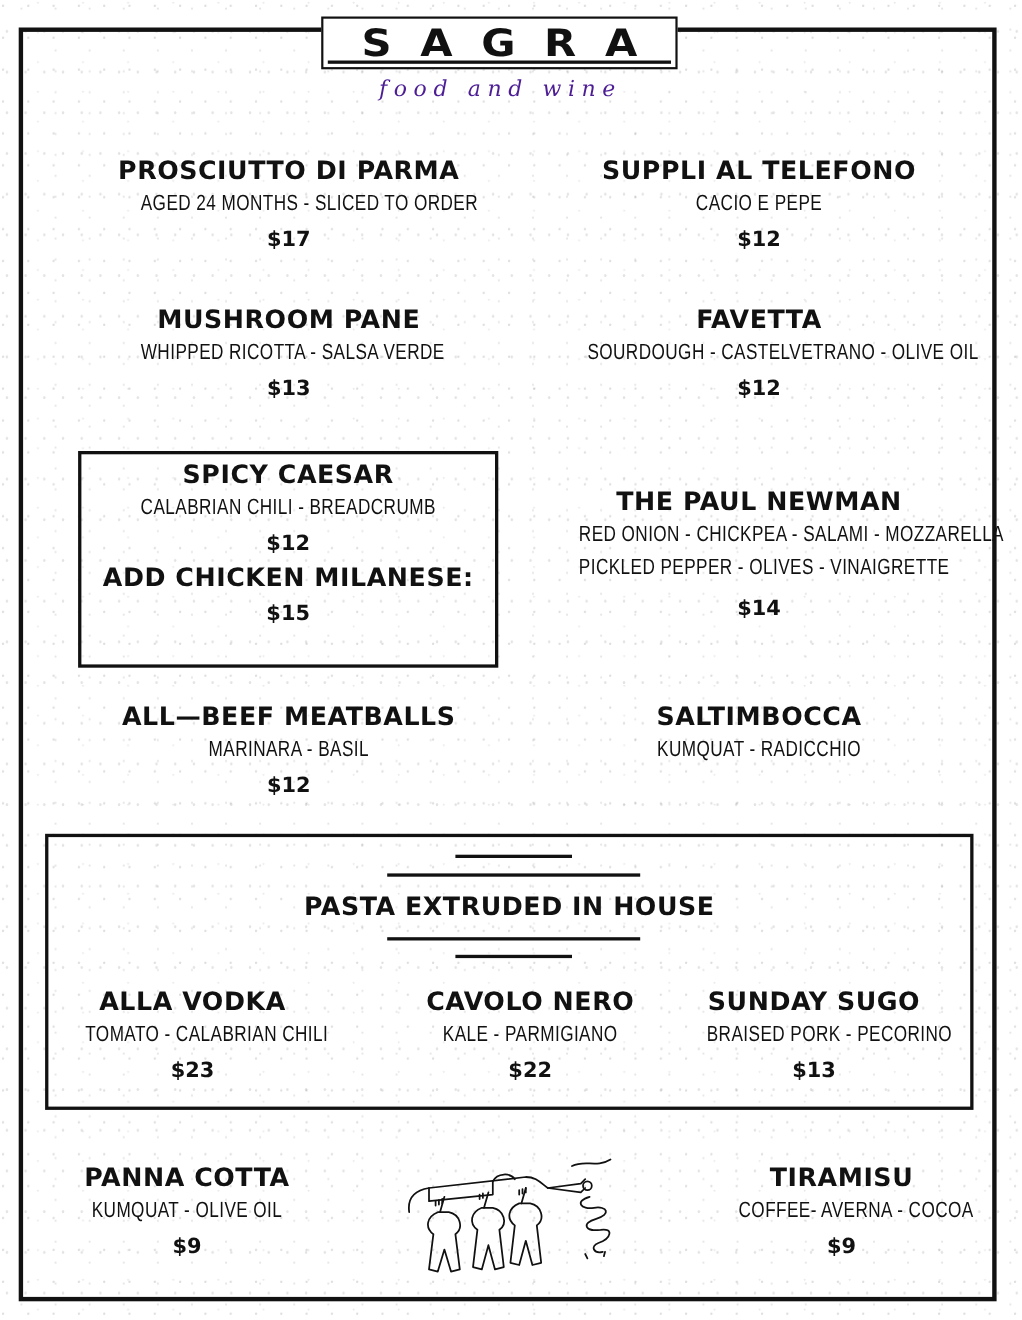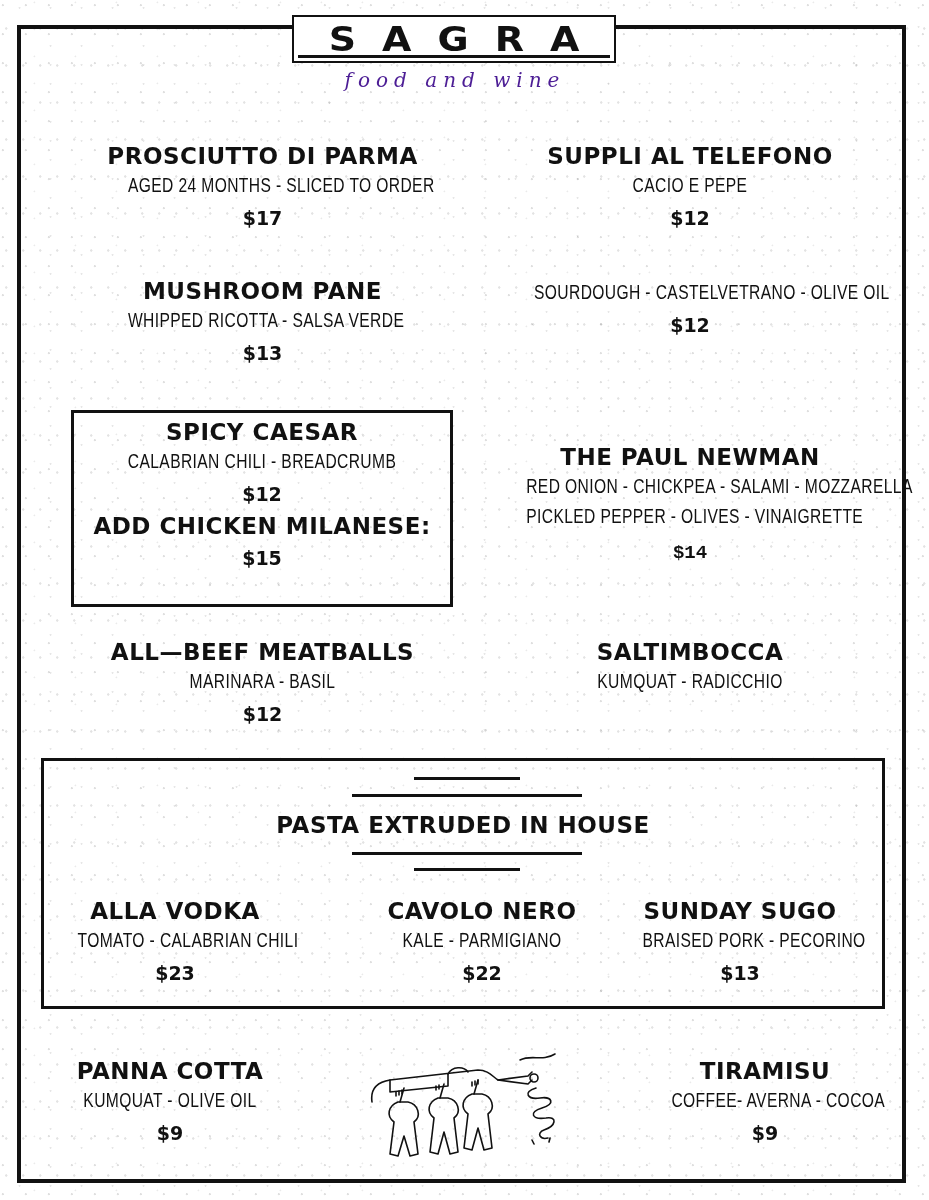--- a/index.html
+++ b/index.html
@@ -102,28 +102,29 @@
   <div class="desc">MARINARA - BASIL</div>
   <div class="price">$12</div>
 </div>
 
 <div class="item" style="left:490px; top:142px; width:400px;">
   <div class="name">SUPPLI AL TELEFONO</div>
   <div class="desc">CACIO E PEPE</div>
   <div class="price">$12</div>
 </div>
 <div class="item" style="left:490px; top:277px; width:400px;">
+  <div class="name">FAVETTA</div>
   <div class="desc">SOURDOUGH - CASTELVETRANO - OLIVE OIL</div>
   <div class="price">$12</div>
 </div>
 <div class="item" style="left:480px; top:443px; width:420px;">
   <div class="name">THE PAUL NEWMAN</div>
   <div class="desc">RED ONION - CHICKPEA - SALAMI - MOZZARELLA</div>
   <div class="desc">PICKLED PEPPER - OLIVES - VINAIGRETTE</div>
-  <div class="price" style="line-height:44px;font-family:Liberation Mono, monospace;">$14</div>
+  <div class="price" style="line-height:44px;">$14</div>
 </div>
 <div class="item" style="left:490px; top:638px; width:400px;">
   <div class="name">SALTIMBOCCA</div>
   <div class="desc">KUMQUAT - RADICCHIO</div>
 </div>
 
 <div class="box-pasta"></div>
 <div class="rule" style="left:414px; top:777px; width:106px;"></div>
 <div class="rule" style="left:352px; top:794px; width:230px;"></div>
 <div class="item" style="left:41px; top:811px; width:844px;">

